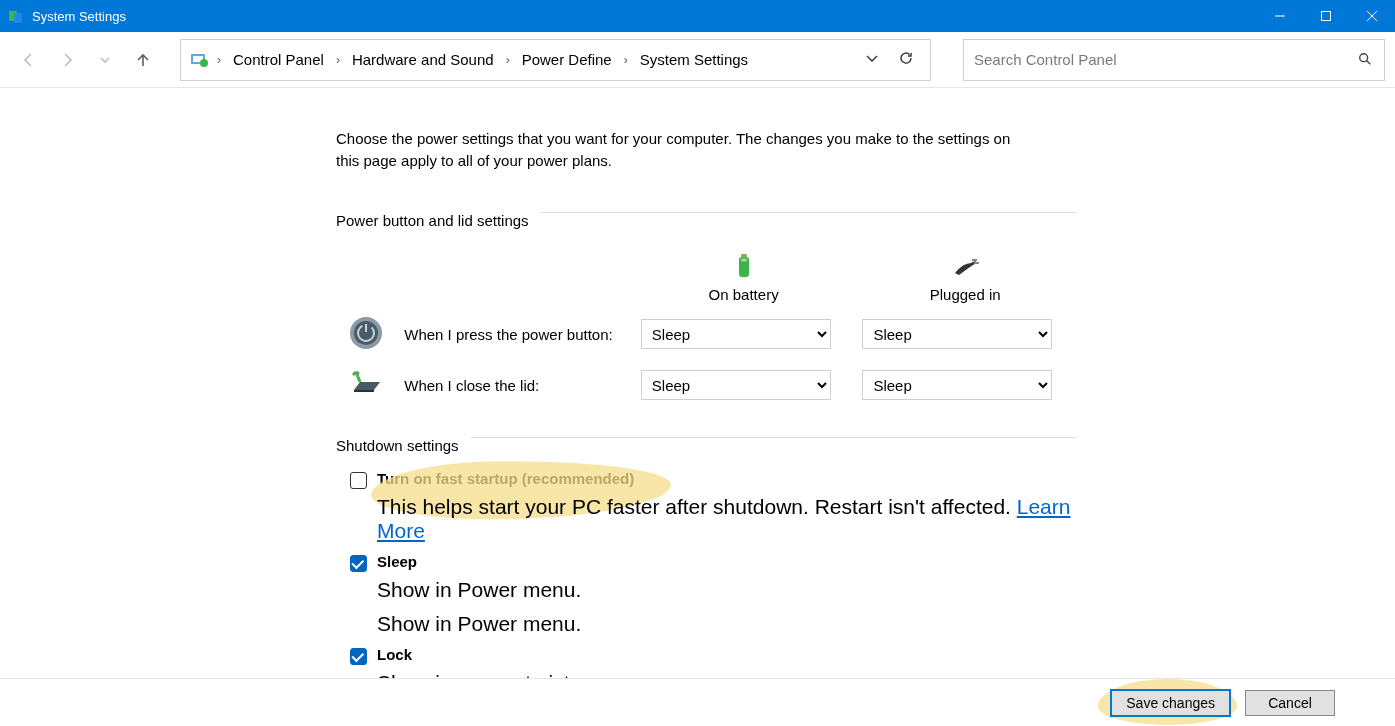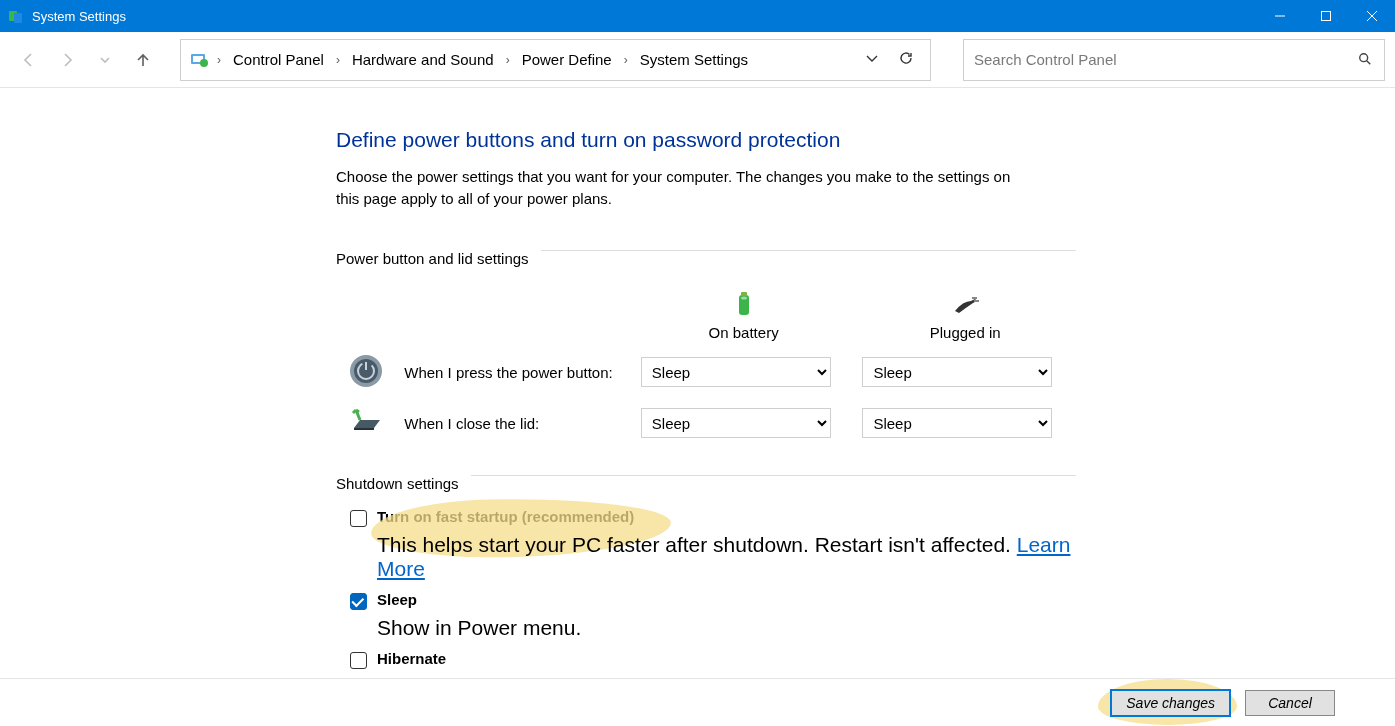--- a/index.html
+++ b/index.html
@@ -167,21 +167,21 @@
     background:#fff;
     position:relative;
   }
   .btn {
     min-width: 90px;
     height: 26px;
     border:1px solid #888;
     background:#e1e1e1;
     font-size:14px;
     padding: 12px 14px;
-    display:flex; align-items:center; justify-content:center;font-style:italic;
+    display:flex; align-items:center; justify-content:center;
   }
   .btn.save {
     border:2px solid #0078d7;
     background:#e1e1e1;
     position:relative;
   }
   .save-highlight {
     position:absolute;
     left:-12px; top:-10px; right:-6px; bottom:-8px;
     background:#f4dd8a;
@@ -281,21 +281,20 @@
       <svg viewBox="0 0 16 16">
           <circle cx="6.5" cy="6.5" r="4.5"></circle>
           <line x1="10" y1="10" x2="14" y2="14"></line>
         </svg>
     </span>
   </div>
 </div>
 
 <div class="main">
   <div class="content">
-    <h1 class="page-title">Define power buttons and turn on password protection</h1>
     <p class="subtitle">Choose the power settings that you want for your computer. The changes you make to the settings on this page apply to all of your power plans.</p>
 
     <div class="section-divider">
       <span>Power button and lid settings</span>
       <div class="line"></div>
     </div>
 
     <table class="power-table">
       <tbody>
           <tr>
@@ -386,24 +385,20 @@
         <div class="highlight-fast"></div>
         <span>This helps start your PC faster after shutdown. Restart isn't affected. </span><a href="#" class="link">Learn More</a>
       </div>
 
       <div class="chkrow">
         <span class="chkbox checked"></span>
         <span class="chk-label">Sleep</span>
       </div>
       <div class="chk-desc">Show in Power menu.</div>
 
-      <div class="chkrow">
-        <span class="chkbox"></span>
-        <span class="chk-label">Hibernate</span>
-      </div>
       <div class="chk-desc">Show in Power menu.</div>
 
       <div class="chkrow">
         <span class="chkbox checked"></span>
         <span class="chk-label">Lock</span>
       </div>
       <div class="chk-desc">Show in account picture menu.</div>
 
     </div>
 

